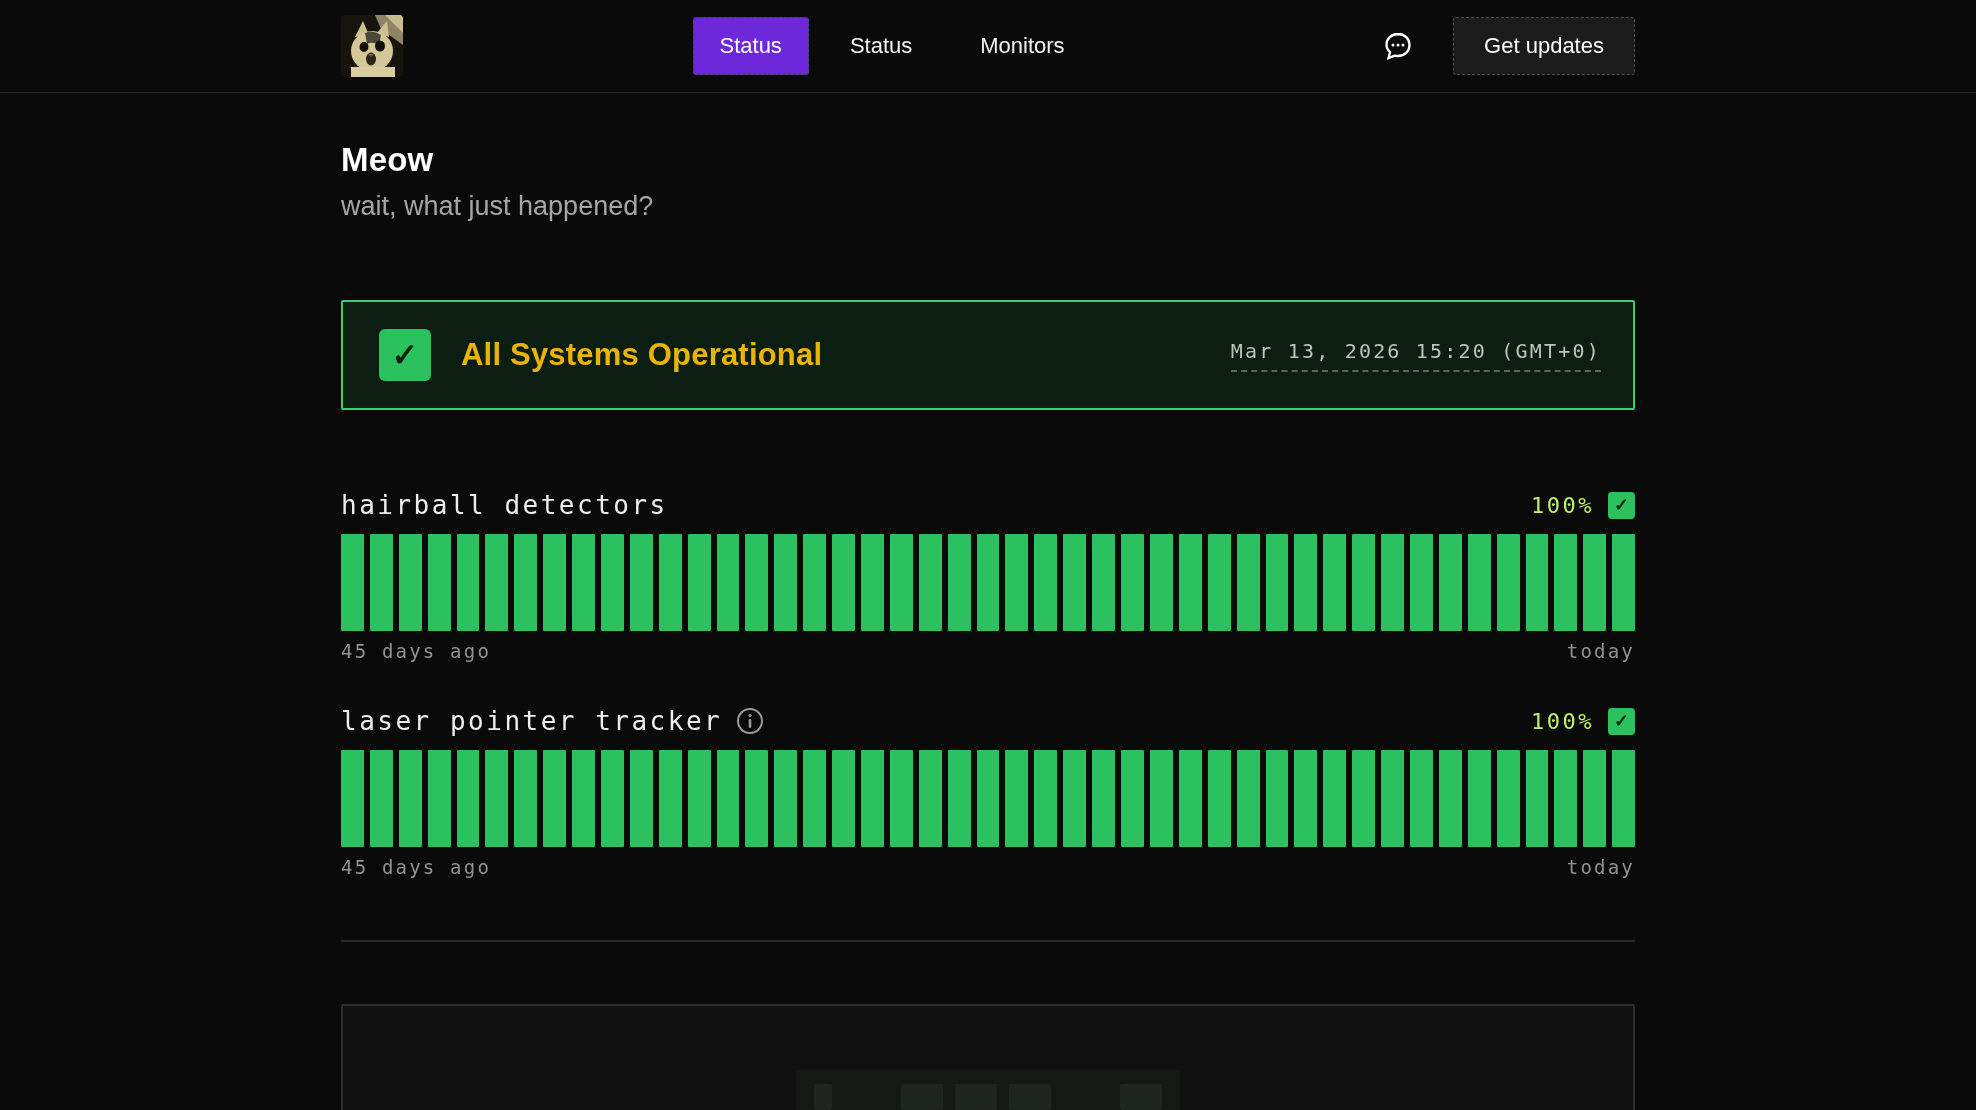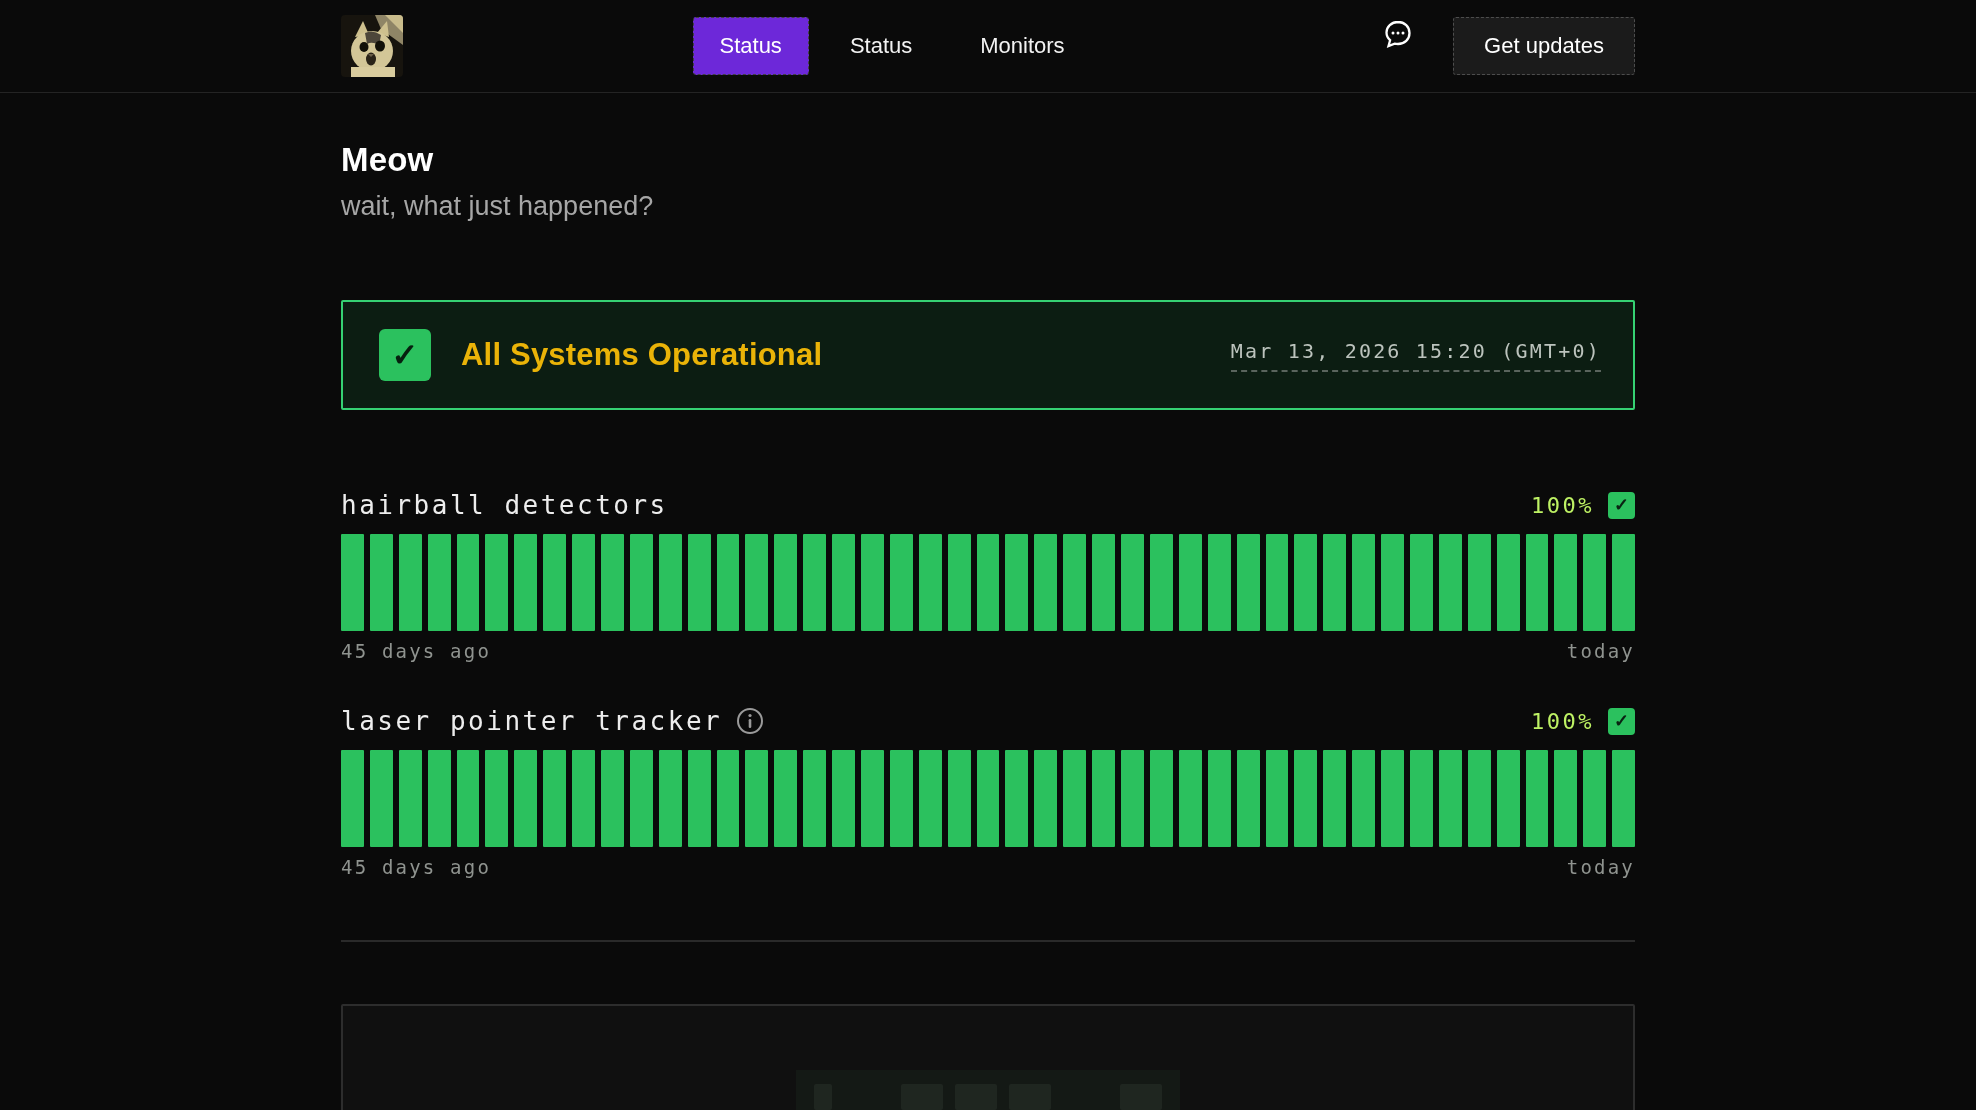--- a/index.html
+++ b/index.html
@@ -41,21 +41,21 @@
     border-radius: 3px;
     background: transparent;
     cursor: pointer;
     font-family: "Liberation Sans", sans-serif;
   }
   .nav-tab.active {
     background: #6d28d9;
     border-color: #414141;
     color: #ffffff;
   }
-  .nav-right { display: flex; align-items: flex-start; gap: 38px; }
+  .nav-right { display: flex; align-items: center; gap: 38px; }
   .chat-btn {
     background: none; border: none; cursor: pointer;
     width: 34px; height: 34px; display: flex; align-items: center; justify-content: center;
   }
   .get-updates {
     font-size: 22px;
     color: #ffffff;
     background: #1b1b1b;
     border: 1px dashed #4d4d4d;
     border-radius: 3px;

